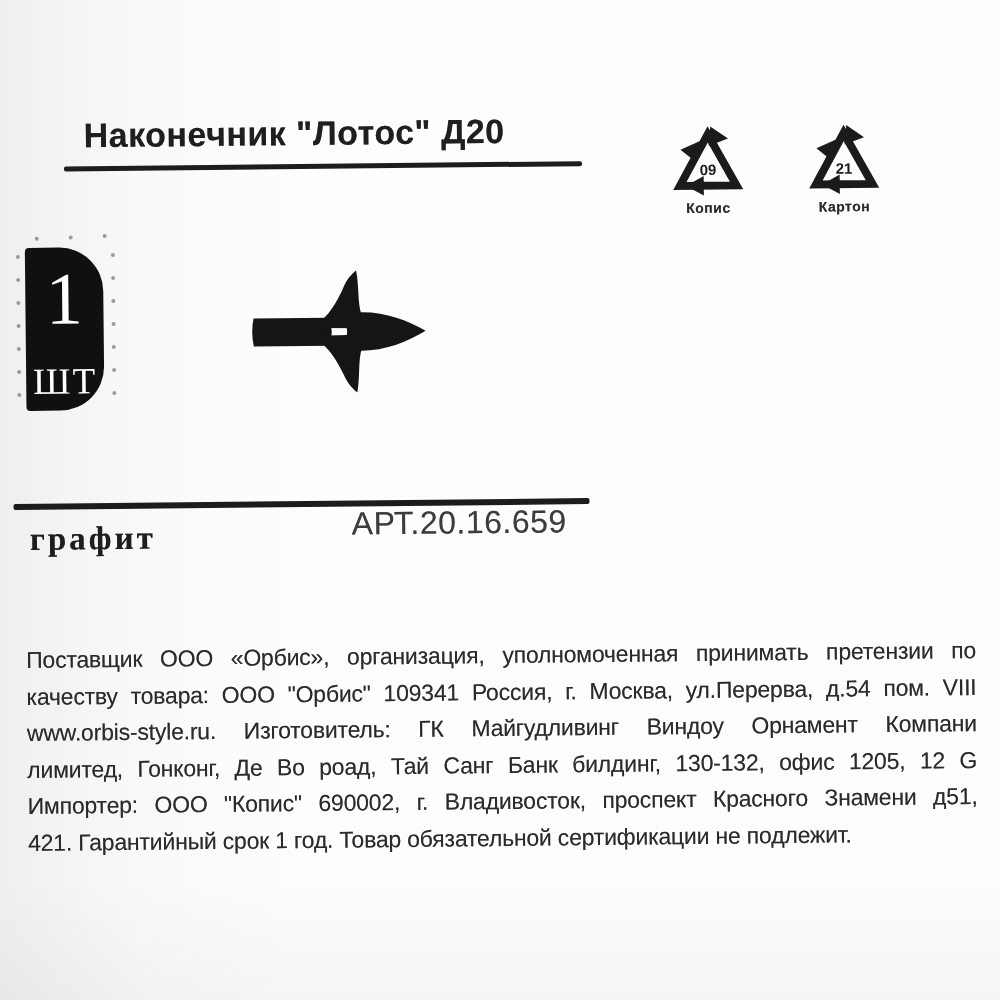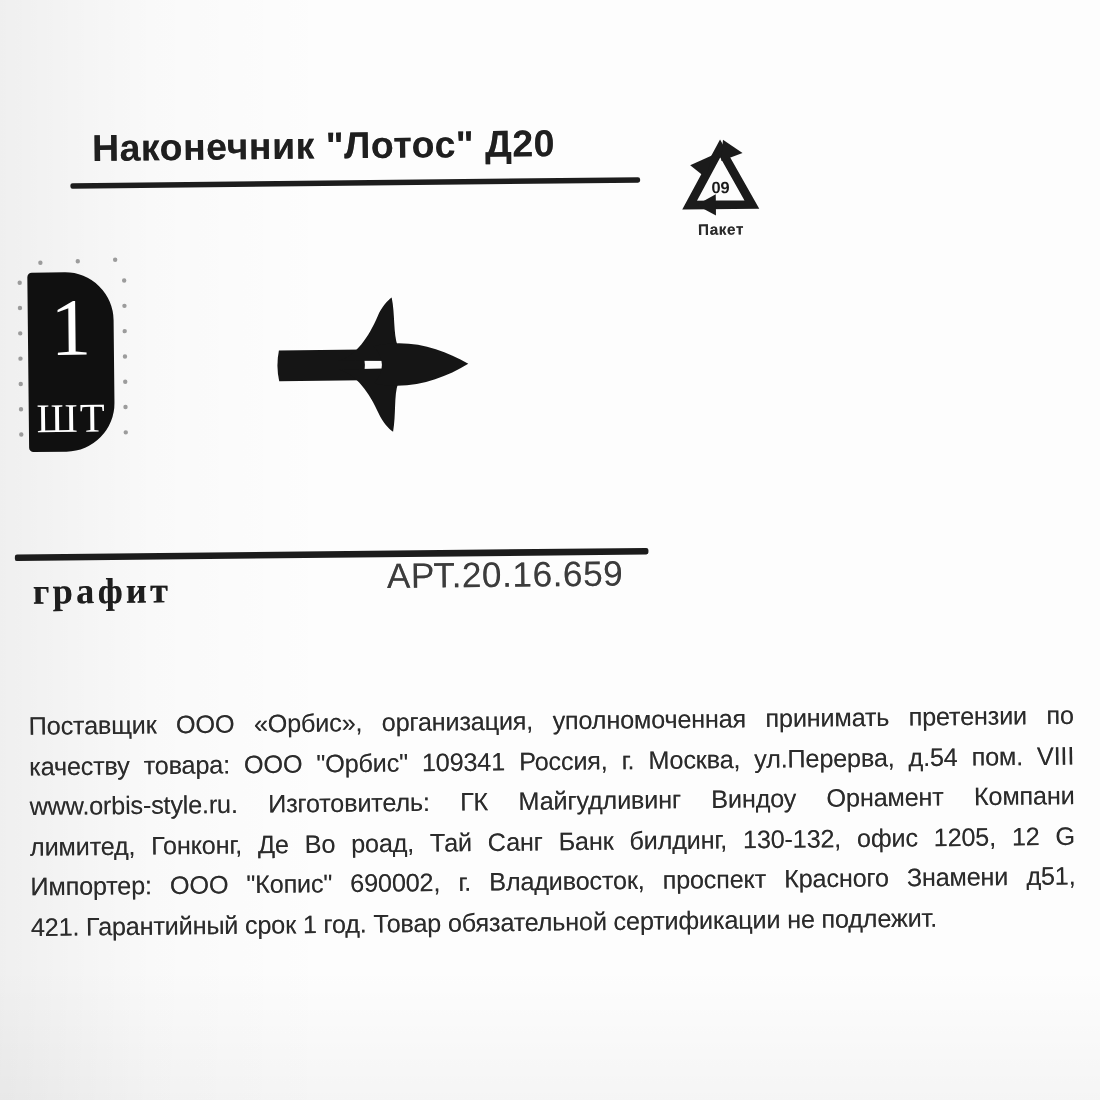--- a/index.html
+++ b/index.html
@@ -32,21 +32,21 @@
     left:68px;top:162px;width:518px;height:5px;background:#1d1d1d;
     border-radius:2px;
   }
   
   .recycle{width:86px;text-align:center;}
   .recycle svg{display:block;margin:0 auto;}
   .recycle-label{
     font-size:14px;font-weight:bold;color:#2a2a2a;margin-top:0px;
     letter-spacing:0.5px;text-shadow:0 0 0.6px rgba(0,0,0,0.5);
   }
-  .rc1{left:616px;top:126px;}
+  .rc1{left:669px;top:126px;}
   .rc2{left:805px;top:126px;}
   
   .qty-box{
     left:28px;top:243px;width:78px;height:163px;
     background:#101010;
     border-radius:4px 44px 44px 4px;
     color:#ffffff;text-align:center;
     font-family:"Liberation Serif", serif;
   }
   .qty-value{display:block;font-size:74px;line-height:1;margin-top:14px;font-weight:normal;}
@@ -94,23 +94,33 @@
     <div class="abs title-rule"></div>
 
     <div class="abs recycle rc1">
       <svg width="80" height="76" viewBox="0 0 90 86">
         <path d="M45 12 L13 70 L77 70 Z" fill="none" stroke="#1b1b1b" stroke-width="9" stroke-linejoin="miter"></path>
         <polygon points="48,3 68,17 46,25" fill="#1b1b1b"></polygon>
         <polygon points="20,70 40,59 40,81" fill="#1b1b1b"></polygon>
         <polygon points="37,19 30,42 14,29" fill="#1b1b1b"></polygon>
         <text x="45" y="58" font-size="17" font-weight="bold" text-anchor="middle" fill="#1b1b1b">09</text>
       </svg>
-      <div class="recycle-label">Пакет</div>
+      <div class="recycle-label">Копис</div>
     </div>
 
+    <div class="abs recycle rc2">
+      <svg width="80" height="76" viewBox="0 0 90 86">
+        <path d="M45 12 L13 70 L77 70 Z" fill="none" stroke="#1b1b1b" stroke-width="9" stroke-linejoin="miter"></path>
+        <polygon points="48,3 68,17 46,25" fill="#1b1b1b"></polygon>
+        <polygon points="20,70 40,59 40,81" fill="#1b1b1b"></polygon>
+        <polygon points="37,19 30,42 14,29" fill="#1b1b1b"></polygon>
+        <text x="45" y="58" font-size="17" font-weight="bold" text-anchor="middle" fill="#1b1b1b">21</text>
+      </svg>
+      <div class="recycle-label">Картон</div>
+    </div>
 
     <div class="abs qty-box">
       <span class="qty-value">1</span>
       <span class="qty-unit">ШТ</span>
     </div>
 
     <div class="dot" style="left:38px;top:232px"></div>
     <div class="dot" style="left:72px;top:231px"></div>
     <div class="dot" style="left:106px;top:230px"></div>
     <div class="dot" style="left:19px;top:250px"></div>

